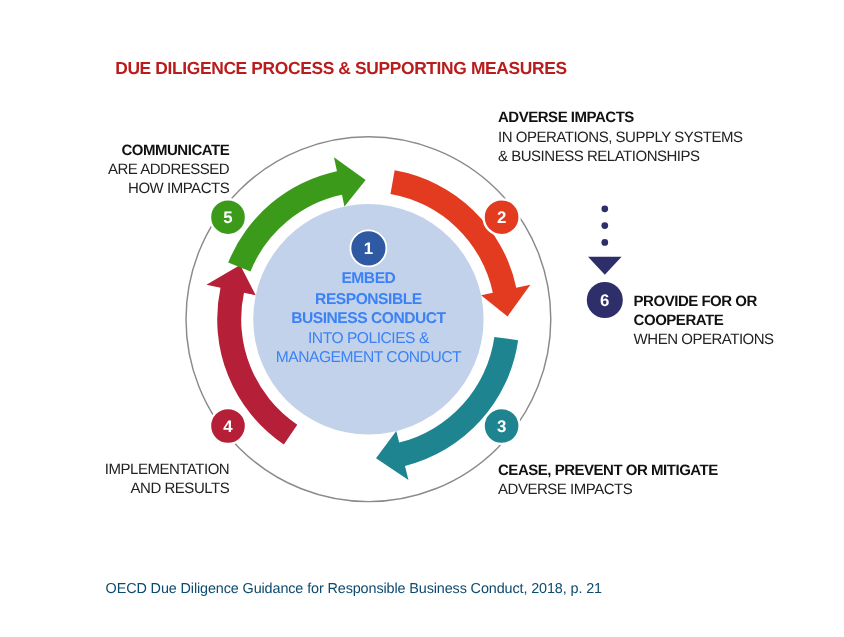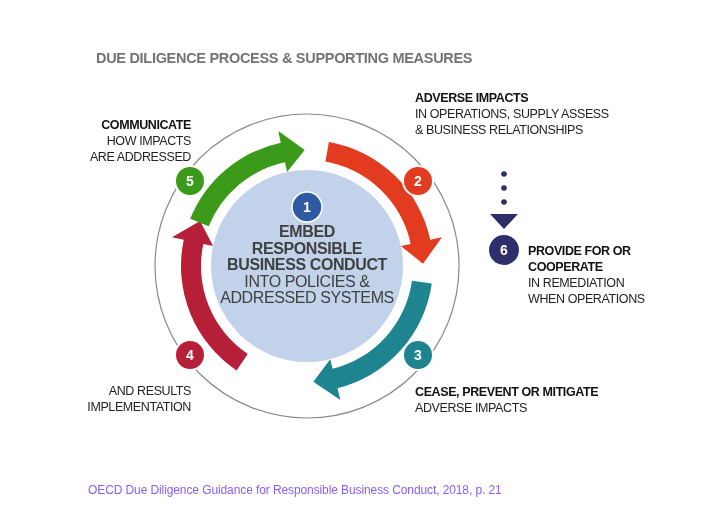--- a/index.html
+++ b/index.html
@@ -1,24 +1,24 @@
 <!DOCTYPE html>
 <html><head>
   <meta charset="utf-8">
   <style>
     html, body { margin: 0; padding: 0; background: #ffffff; }
     body { width: 703px; height: 531px; position: relative; overflow: hidden; font-family: "Liberation Sans", sans-serif; color: #1a1a1a; }
-    .title { position: absolute; left: 96px; top: 50px; font-size: 14.5px; font-weight: bold; color: #737373; letter-spacing: -0.3px; white-space: nowrap; text-align: right; }
+    .title { position: absolute; left: 96px; top: 50px; font-size: 14.5px; font-weight: bold; color: #b91c1c; letter-spacing: -0.3px; white-space: nowrap; text-align: right; }
     .lbl { position: absolute; font-size: 12.5px; line-height: 16px; color: #222; letter-spacing: -0.4px; white-space: nowrap; }
     .lbl .b { font-weight: bold; display: block; color: #111; }
     .lbl .n { display: block; }
     .right { text-align: right; }
-    .caption { position: absolute; left: 88px; top: 483px; font-size: 12px; color: #8b5cf6; letter-spacing: -0.1px; white-space: nowrap; }
+    .caption { position: absolute; left: 88px; top: 483px; font-size: 12px; color: #0c4a6e; letter-spacing: -0.1px; white-space: nowrap; }
     svg { position: absolute; left: 0; top: 0; }
-    .center-text { position: absolute; left: 211px; top: 224px; width: 192px; text-align: center; font-size: 16px; line-height: 16.5px; color: #404040; letter-spacing: -0.4px; }
+    .center-text { position: absolute; left: 211px; top: 224px; width: 192px; text-align: center; font-size: 13px; line-height: 16.5px; color: #3b82f6; letter-spacing: -0.4px; }
     .center-text .b { font-weight: bold; display: block; }
     .center-text .n { display: block; }
   </style>
 </head>
 <body>
 
 <div class="title">DUE DILIGENCE PROCESS &amp; SUPPORTING MEASURES</div>
 
 <svg width="703" height="531">
   <circle id="outer-ring" cx="307" cy="266" r="152" fill="none" stroke="#8a8a8a" stroke-width="1.2"></circle>
@@ -59,45 +59,44 @@
     <circle cx="504" cy="250" r="15" fill="#2e2e6a"></circle>
     <text x="504" y="255" text-anchor="middle" font-size="14" font-weight="bold" fill="#ffffff" font-family="Liberation Sans, sans-serif">6</text>
   </g>
 </svg>
 
 <div class="center-text">
   <span class="b">EMBED</span>
   <span class="b">RESPONSIBLE</span>
   <span class="b">BUSINESS CONDUCT</span>
   <span class="n">INTO POLICIES &amp;</span>
-  <span class="n">ADDRESSED SYSTEMS</span>
+  <span class="n">MANAGEMENT CONDUCT</span>
 </div>
 
 <div class="lbl" style="left:415px; top:90px;">
   <span class="b">ADVERSE IMPACTS</span>
-  <span class="n">IN OPERATIONS, SUPPLY ASSESS</span>
+  <span class="n">IN OPERATIONS, SUPPLY SYSTEMS</span>
   <span class="n">&amp; BUSINESS RELATIONSHIPS</span>
 </div>
 
 <div class="lbl" style="left:415px; top:384px;">
   <span class="b">CEASE, PREVENT OR MITIGATE</span>
   <span class="n">ADVERSE IMPACTS</span>
 </div>
 
 <div class="lbl right" style="right:512px; top:383px;">
+  <span class="n">IMPLEMENTATION</span>
   <span class="n">AND RESULTS</span>
-  <span class="n">IMPLEMENTATION</span>
 </div>
 
 <div class="lbl right" style="right:512px; top:106px;margin-top:11px;">
   <span class="b">COMMUNICATE</span>
+  <span class="n">ARE ADDRESSED</span>
   <span class="n">HOW IMPACTS</span>
-  <span class="n">ARE ADDRESSED</span>
 </div>
 
 <div class="lbl" style="left:528px; top:243px;">
   <span class="b">PROVIDE FOR OR</span>
   <span class="b">COOPERATE</span>
-  <span class="n">IN REMEDIATION</span>
   <span class="n">WHEN OPERATIONS</span>
 </div>
 
 <div class="caption">OECD Due Diligence Guidance for Responsible Business Conduct, 2018, p. 21</div>
 
 </body></html>

